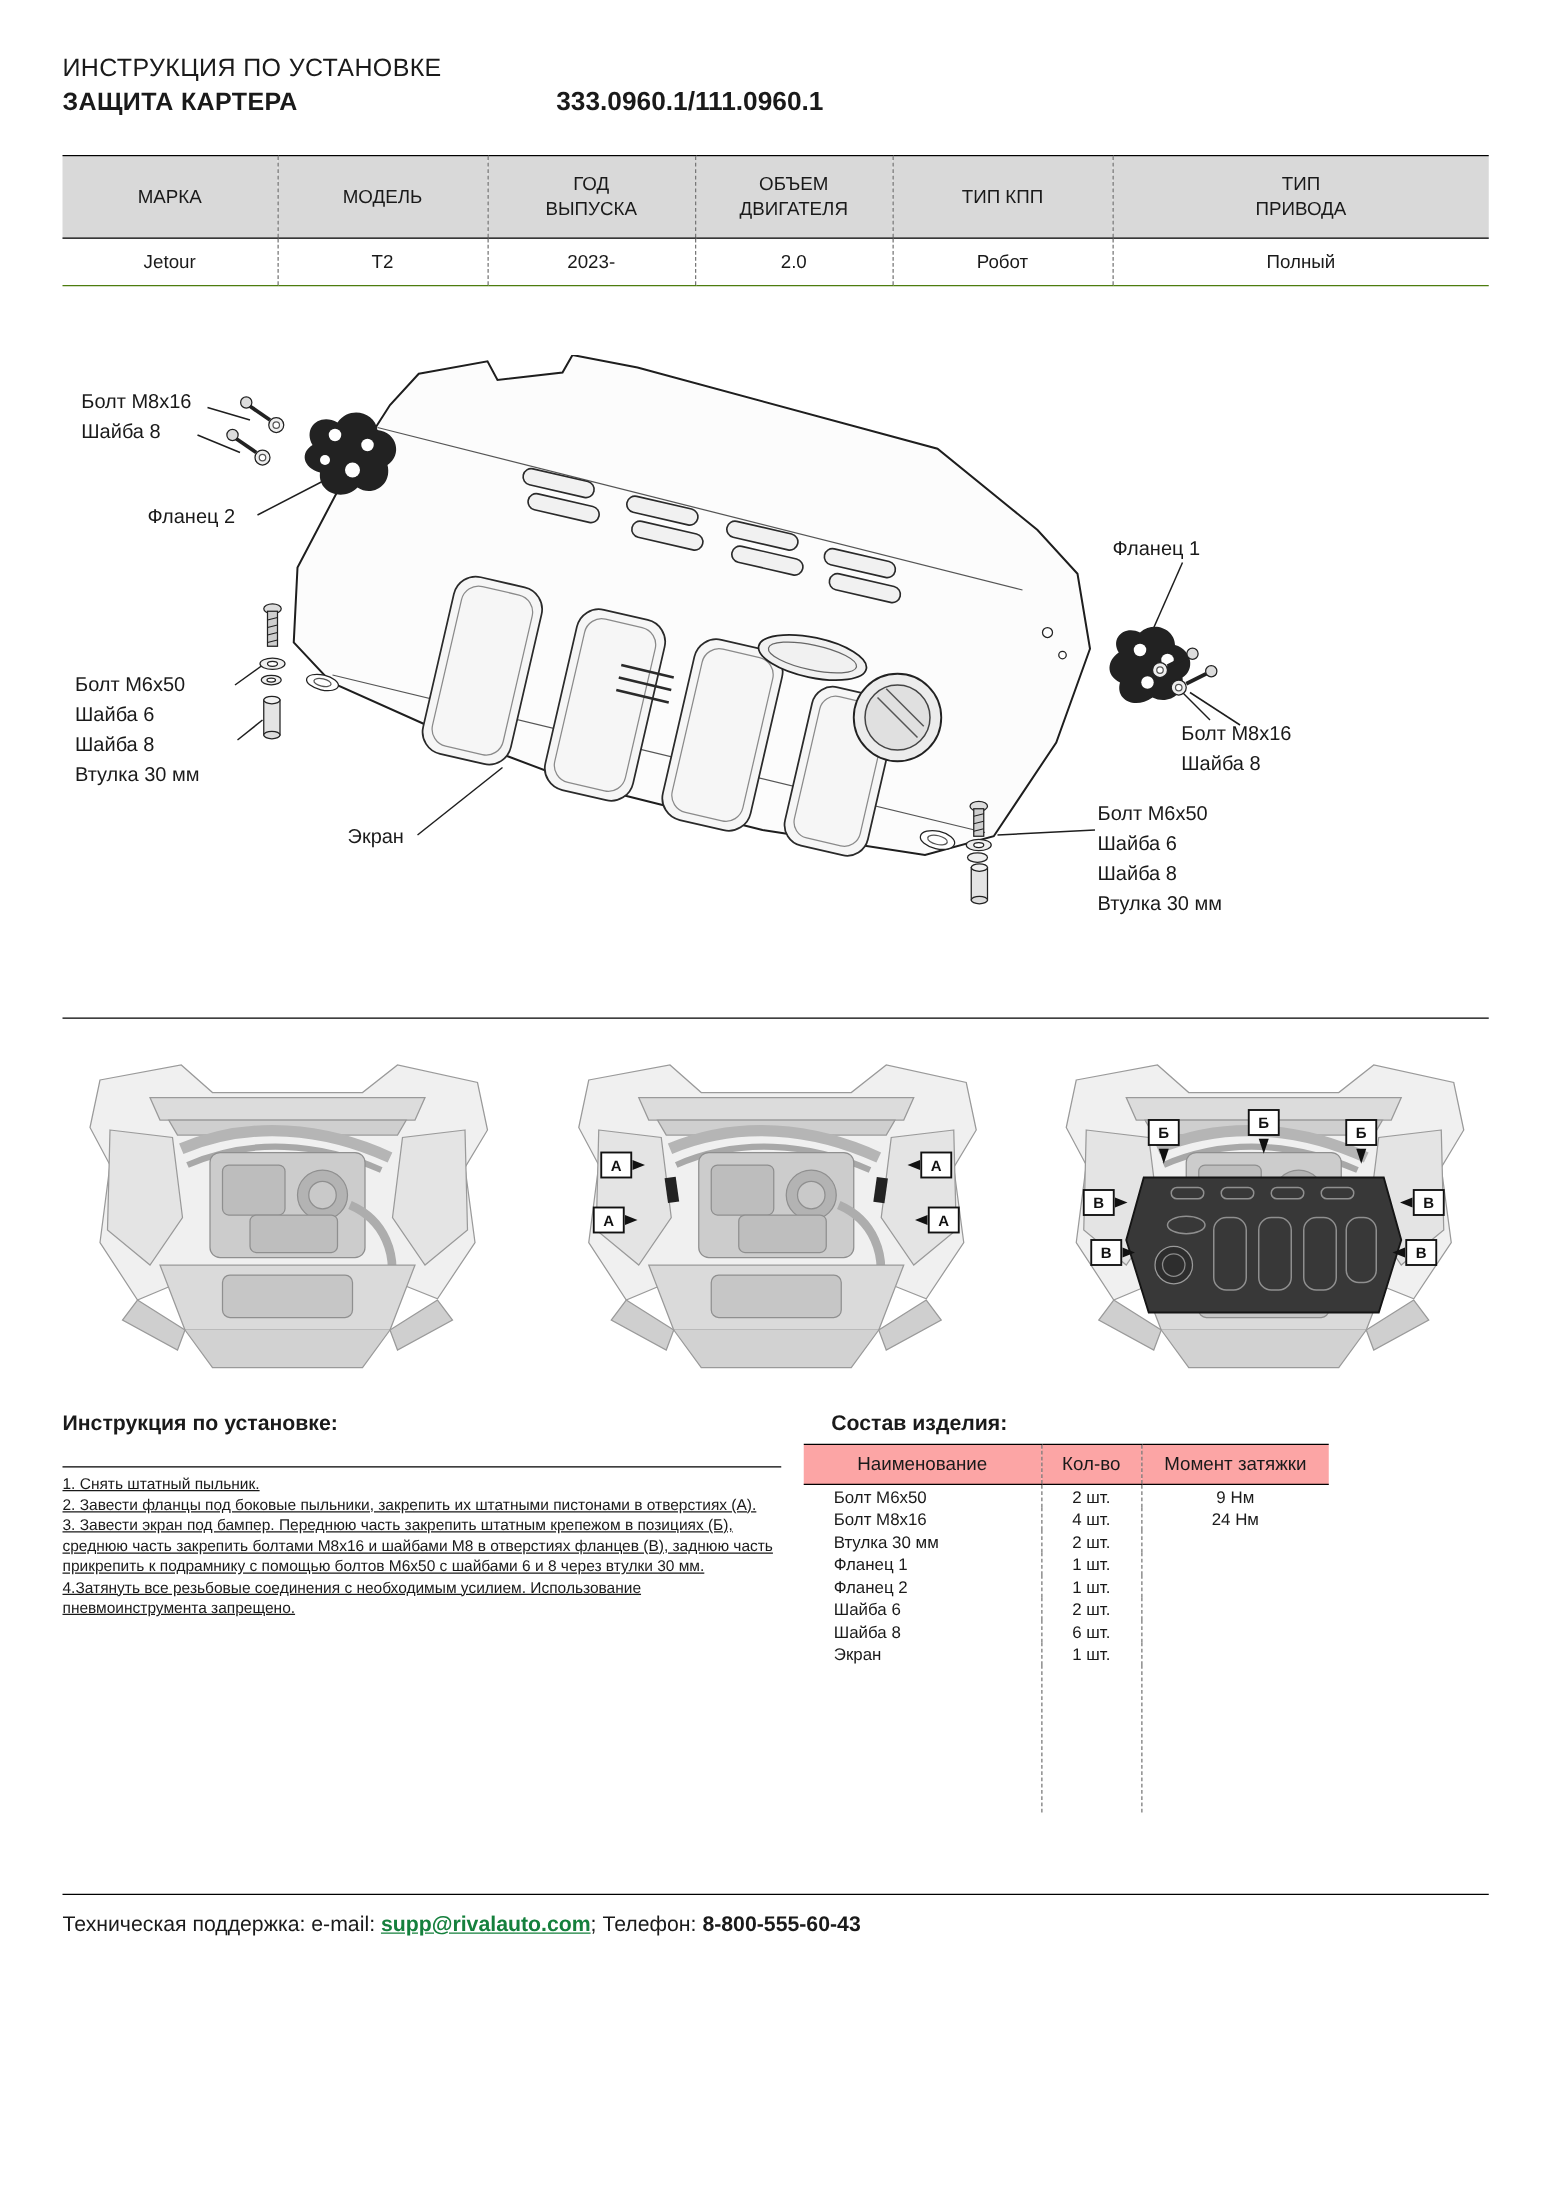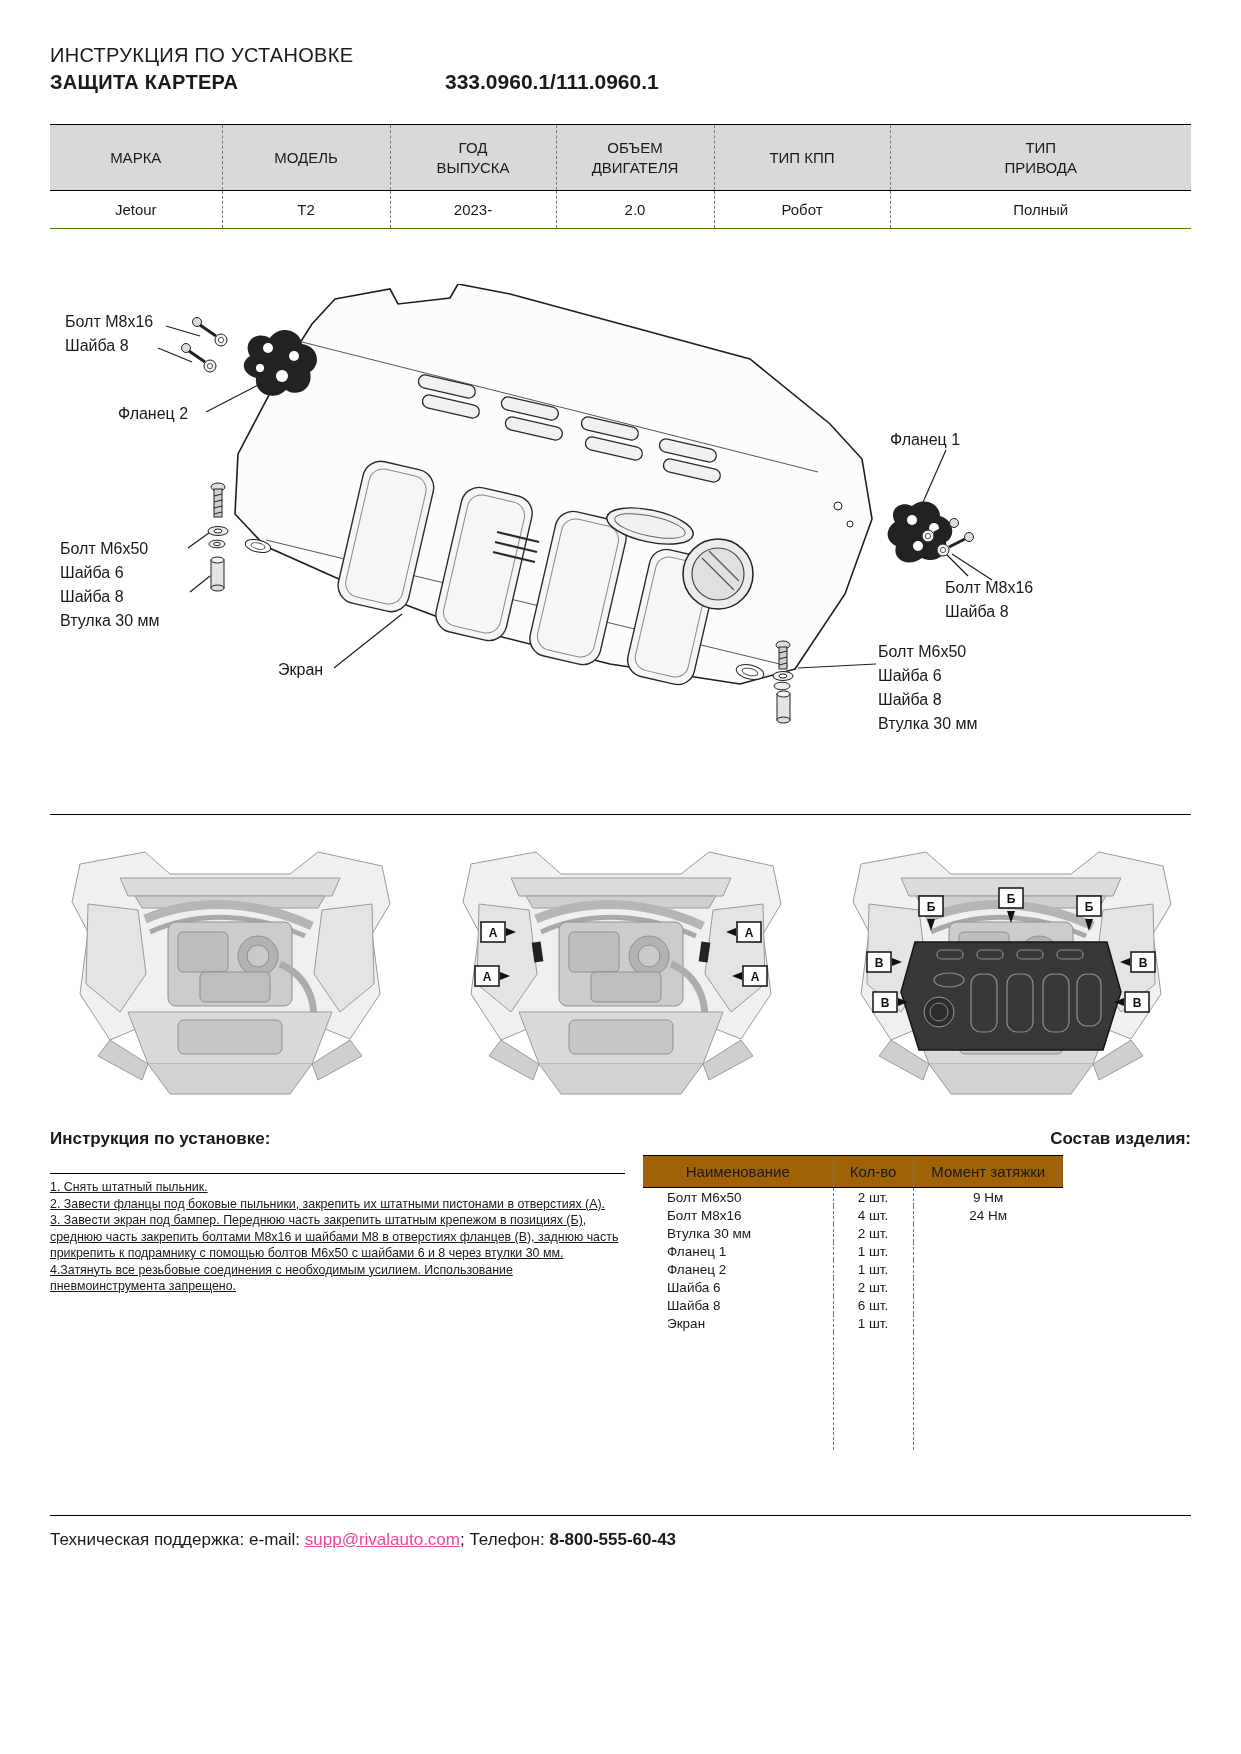--- a/index.html
+++ b/index.html
@@ -40,38 +40,38 @@
   svg text { font-family: "Liberation Sans", "DejaVu Sans", sans-serif; }
 
   
   .bottom { display: flex; margin-top: 14px; align-items: flex-start; }
   .instructions { width: 575px; margin-right: 18px; }
   .instructions h3 { font-size: 17px; margin: 0; padding-bottom: 24px; border-bottom: 1px solid #000; }
   .instructions .steps { padding-top: 5px; }
   .instructions p { font-size: 12.4px; line-height: 1.33; margin: 0; text-decoration: underline; }
 
   .composition { flex: 1; position: relative; }
-  .composition h3 { font-size: 17px; margin: 0 0 6px 22px; text-align: right; }
+  .composition h3 { font-size: 17px; margin: 0 0 6px 22px; }
   .comp-table { border-collapse: collapse; width: 420px; }
   .comp-table th {
-    background: #a16207; font-size: 15px; font-weight: normal; padding: 7px 6px;
+    background: #fca5a5; font-size: 15px; font-weight: normal; padding: 7px 6px;
     border-top: 1px solid #000; border-bottom: 1px solid #000; vertical-align: middle;
   }
   .comp-table td { font-size: 13.5px; padding: 1.5px 8px; }
   .comp-table td.col-name { text-align: left; padding-left: 24px; }
   .comp-table td.col-qty, .comp-table th.col-qty { text-align: center; }
   .comp-table td.col-torque, .comp-table th.col-torque { text-align: center; }
   .comp-table th + th, .comp-table td + td { border-left: 1px dashed #777; }
   .comp-table tr.filler td { height: 118px; }
 
   
   .footer { margin-top: 65px; }
   .footer hr { border: none; border-top: 1px solid #000; margin: 0 0 14px; }
   .footer p { margin: 0 0 9px; font-size: 17px; }
-  .footer a { color: #ec4899; font-weight: normal; text-decoration: underline; cursor: pointer; }
+  .footer a { color: #15803d; font-weight: bold; text-decoration: underline; cursor: pointer; }
   .footer .bold { font-weight: bold; }
 </style>
 </head>
 <body>
 
 <div class="page">
 
   <div class="doc-header">
     <div class="header-left">
       <div class="title1">ИНСТРУКЦИЯ ПО УСТАНОВКЕ</div>

